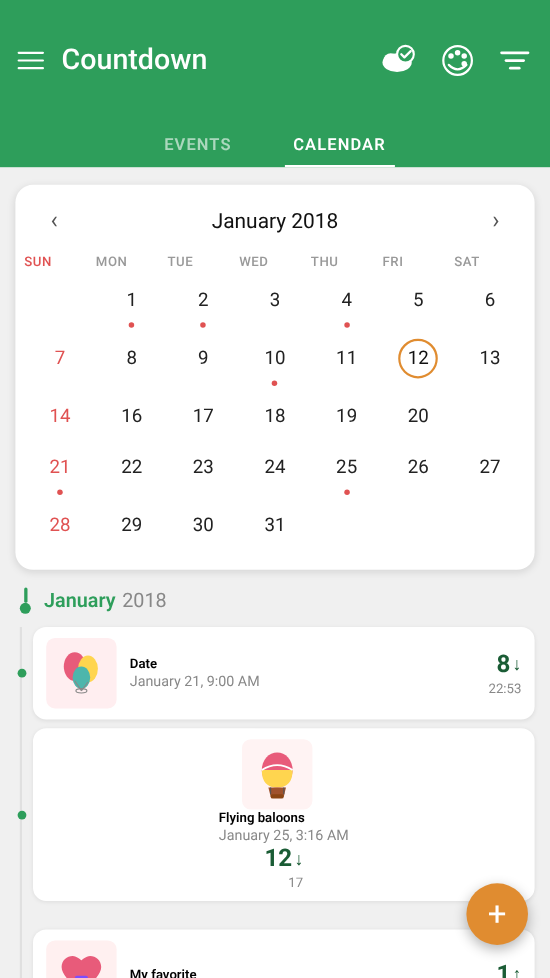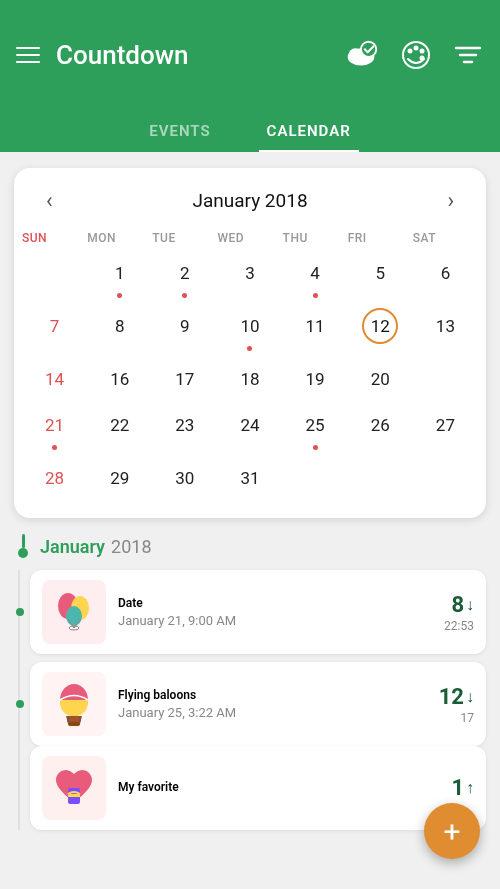--- a/index.html
+++ b/index.html
@@ -517,37 +517,37 @@
       </div>
       <div class="event-count">
         <div class="count-num">
           <span>8</span>
             <span class="arrow-down">↓</span>
         </div>
         <div class="count-time">22:53</div>
       </div>
     </div>
 
-    <div class="event-item" style="margin-bottom:0;">
+    <div class="event-item" style="margin-bottom:26px;flex-direction:column;">
       <div class="small-dot"></div>
       <div class="event-thumb thumb-balloon-air">
         <svg width="56" height="56" viewBox="0 0 56 56" xmlns="http://www.w3.org/2000/svg">
 
           <ellipse cx="28" cy="24" rx="14" ry="16" fill="#e85b7a"></ellipse>
           <path d="M14 24 Q14 40 28 40 Q42 40 42 24" fill="#ffd54f" stroke="none"></path>
           <path d="M20 40 L22 48 L34 48 L36 40" fill="#a0522d"></path>
           <rect x="22" y="46" width="12" height="4" rx="2" fill="#8b4513"></rect>
           <line x1="22" y1="40" x2="22" y2="46" stroke="#555" stroke-width="1"></line>
           <line x1="34" y1="40" x2="34" y2="46" stroke="#555" stroke-width="1"></line>
           <path d="M14 24 Q28 15 42 24" stroke="white" stroke-width="1.5" fill="none"></path>
         </svg>
       </div>
       <div class="event-info">
         <div class="event-name">Flying baloons</div>
-        <div class="event-date">January 25, 3:22 AM</div>
+        <div class="event-date">January 25, 3:16 AM</div>
       </div>
       <div class="event-count">
         <div class="count-num">
           <span>12</span>
             <span class="arrow-down">↓</span>
         </div>
         <div class="count-time">17</div>
       </div>
     </div>
 

